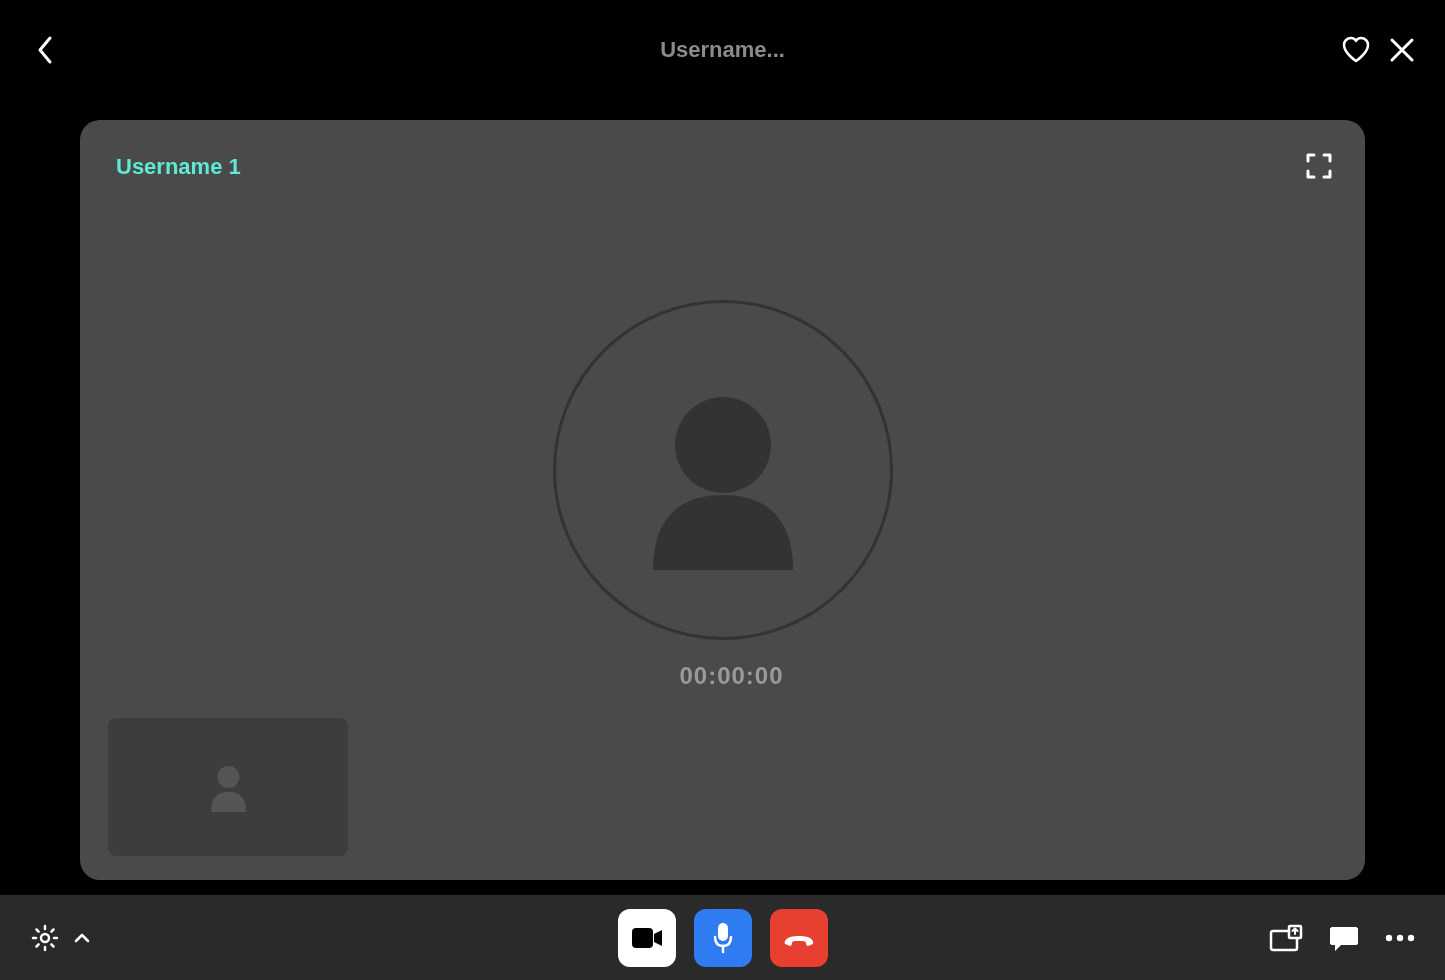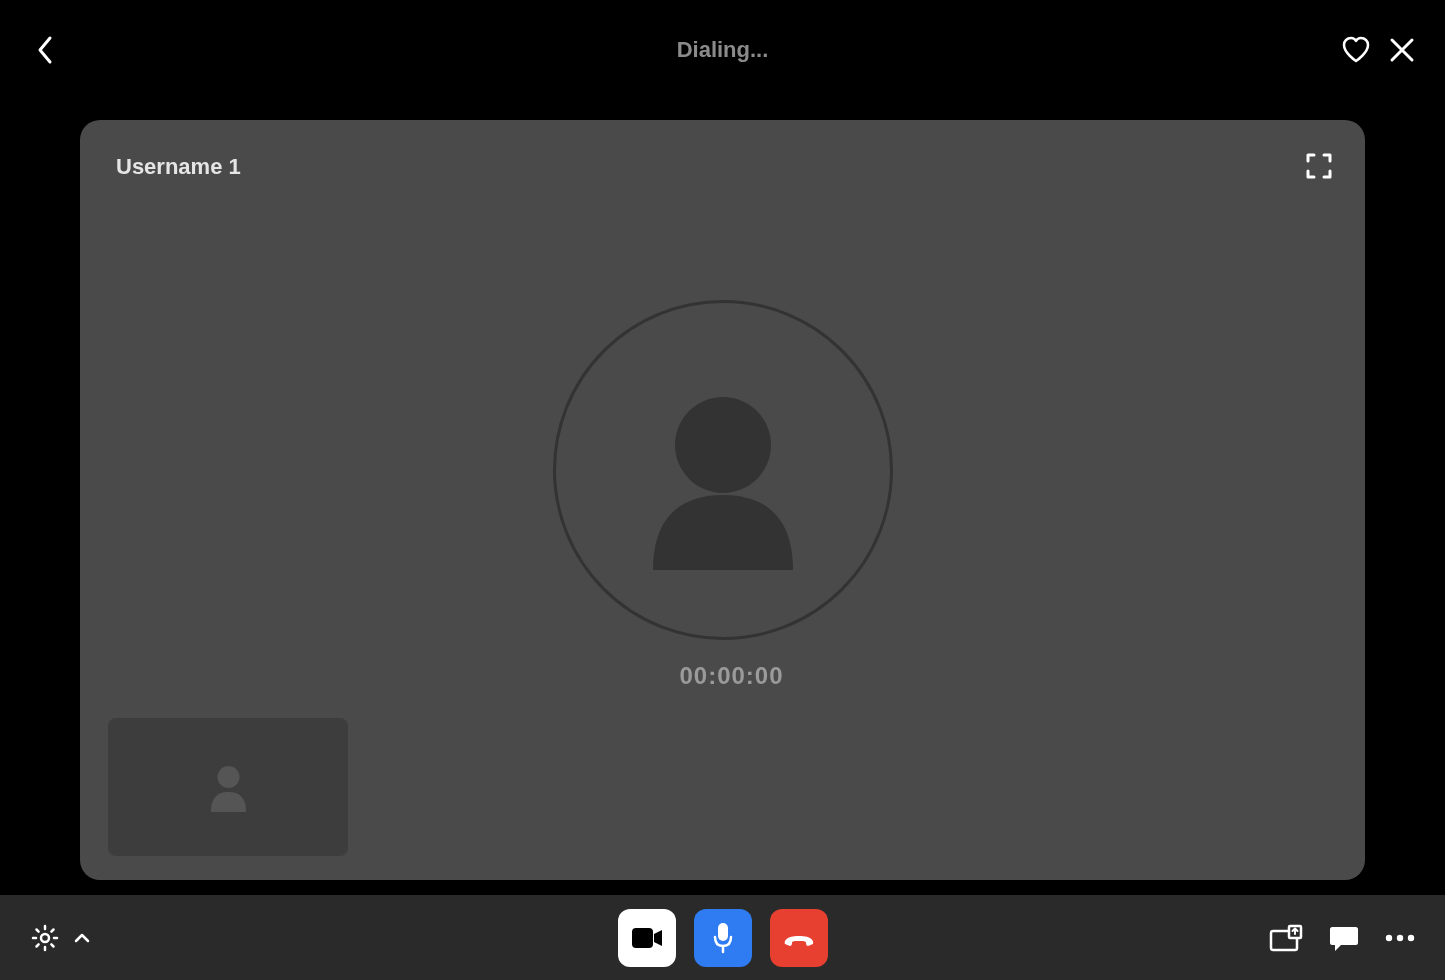--- a/index.html
+++ b/index.html
@@ -64,21 +64,21 @@
       right: 80px;
       bottom: 100px;
       background: #4a4a4a;
       border-radius: 20px;
       overflow: hidden;
     }
     .username-label {
       position: absolute;
       top: 34px;
       left: 36px;
-      color: #e5e5e5;
+      color: #5eead4;
       font-size: 22px;
       font-weight: 600;
     }
     .fullscreen-btn {
       position: absolute;
       top: 32px;
       right: 32px;
       cursor: pointer;
     }
     .avatar-container {
@@ -170,21 +170,21 @@
 <body>
 
 <div class="top-bar">
   <div class="top-left">
     <div class="back-btn">
       <svg width="18" height="30" viewBox="0 0 18 30" fill="none">
         <path d="M14 3 L4 15 L14 27" stroke="#fff" stroke-width="3" stroke-linecap="round" stroke-linejoin="round"></path>
       </svg>
     </div>
   </div>
-  <div class="status-text">Dialing...</div>
+  <div class="status-text">Username...</div>
   <div class="top-right">
     <div class="icon-btn">
       <svg width="30" height="28" viewBox="0 0 30 28" fill="none">
         <path d="M15 25 C15 25 3 17 3 9 C3 5 6 2 10 2 C12 2 14 3 15 5 C16 3 18 2 20 2 C24 2 27 5 27 9 C27 17 15 25 15 25 Z" stroke="#fff" stroke-width="2.5" stroke-linejoin="round"></path>
       </svg>
     </div>
     <div class="icon-btn">
       <svg width="26" height="26" viewBox="0 0 26 26" fill="none">
         <path d="M3 3 L23 23 M23 3 L3 23" stroke="#fff" stroke-width="3" stroke-linecap="round"></path>
       </svg>

